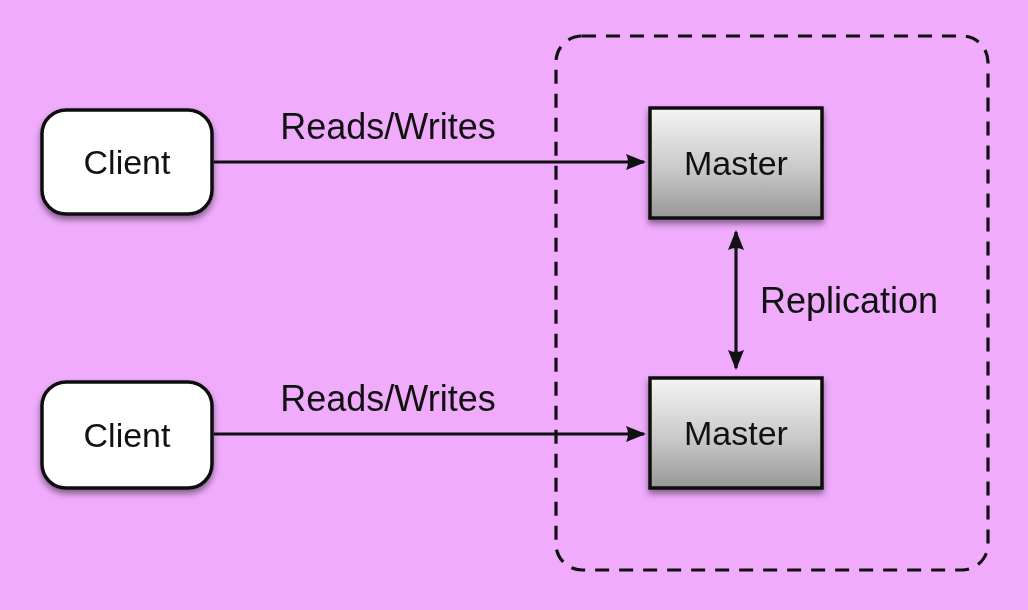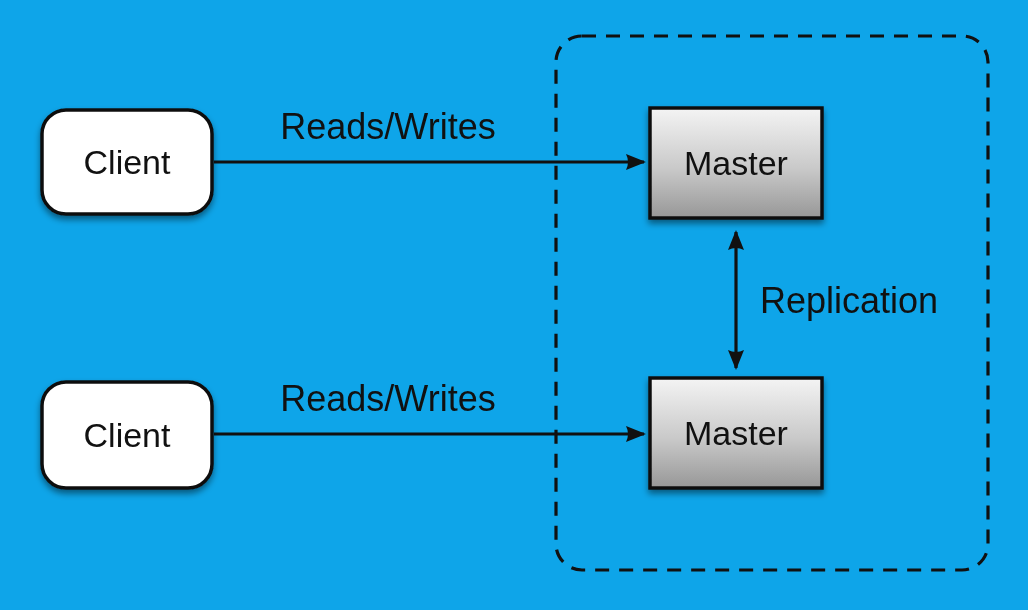--- a/index.html
+++ b/index.html
@@ -8,21 +8,21 @@
     background: #ffffff;
     width: 1028px;
     height: 610px;
     overflow: hidden;
     font-family: "Liberation Sans", sans-serif;
   }
   .diagram-wrap {
     width: 1028px;
     height: 610px;
     position: relative;
-    background: #0ea5e9;
+    background: #f0abfc;
   }
   svg {
     display: block;
   }
   .node-shape {
     stroke: #111111;
     stroke-width: 3.5;
   }
   .boundary {
     fill: none;

